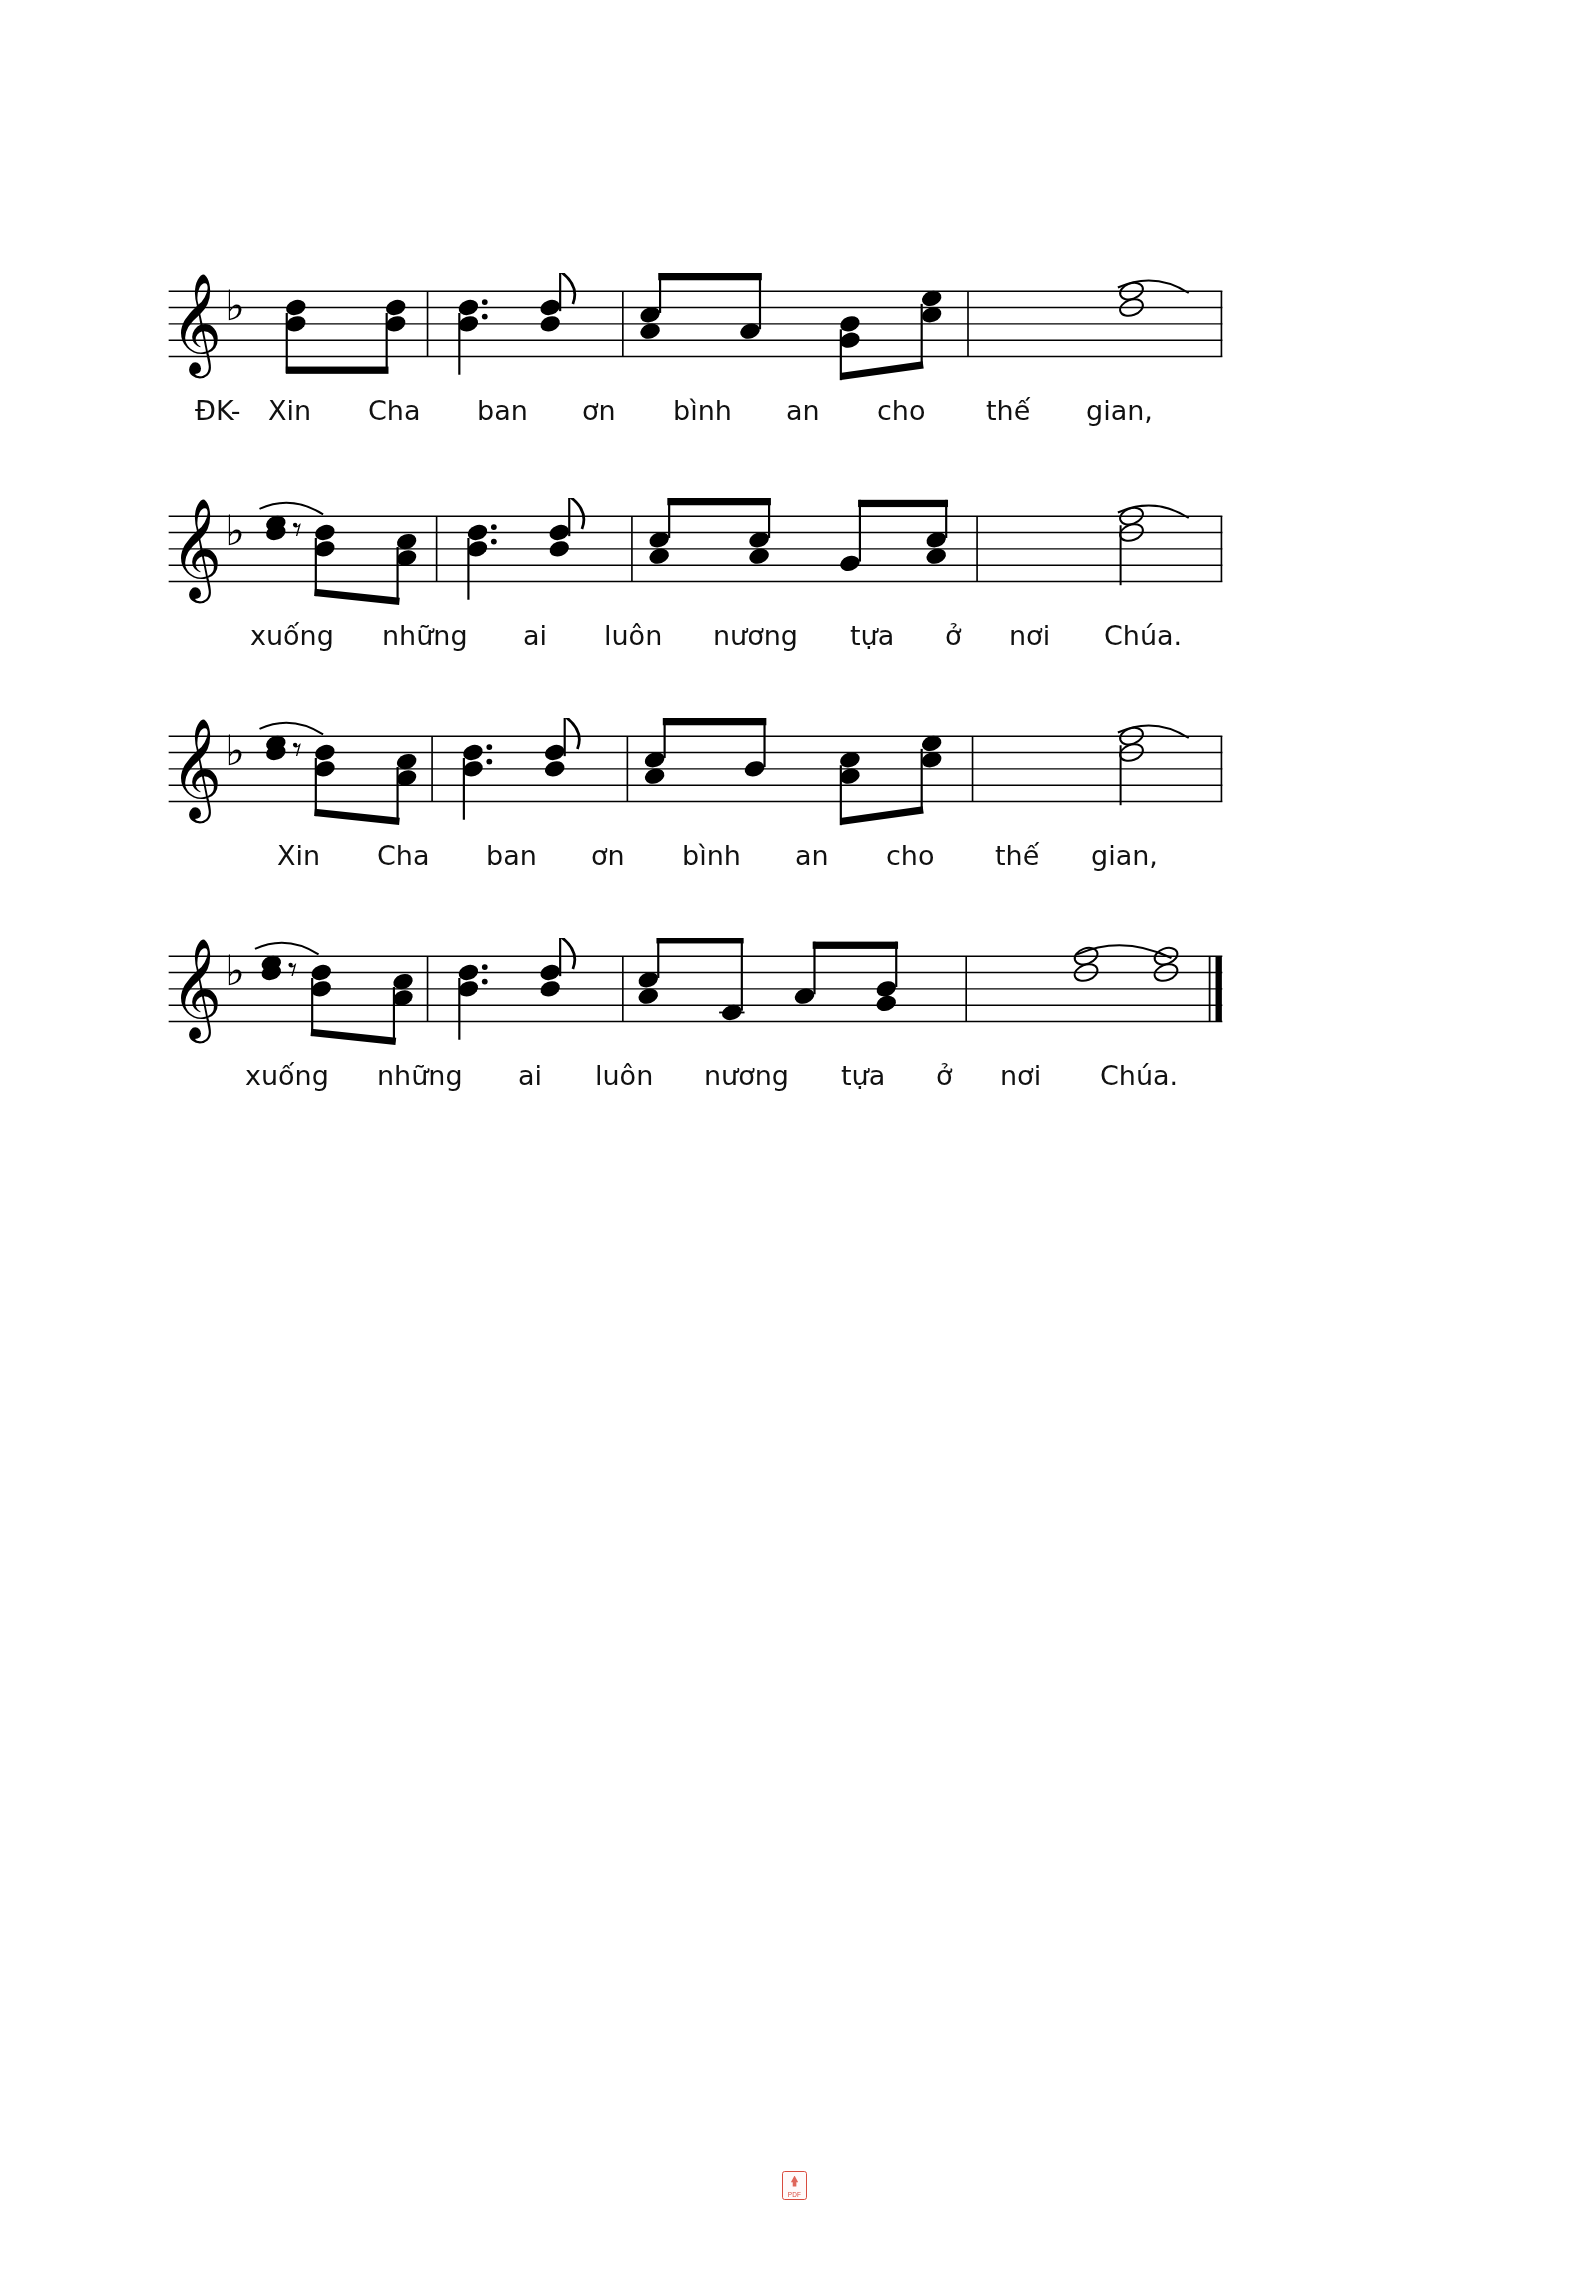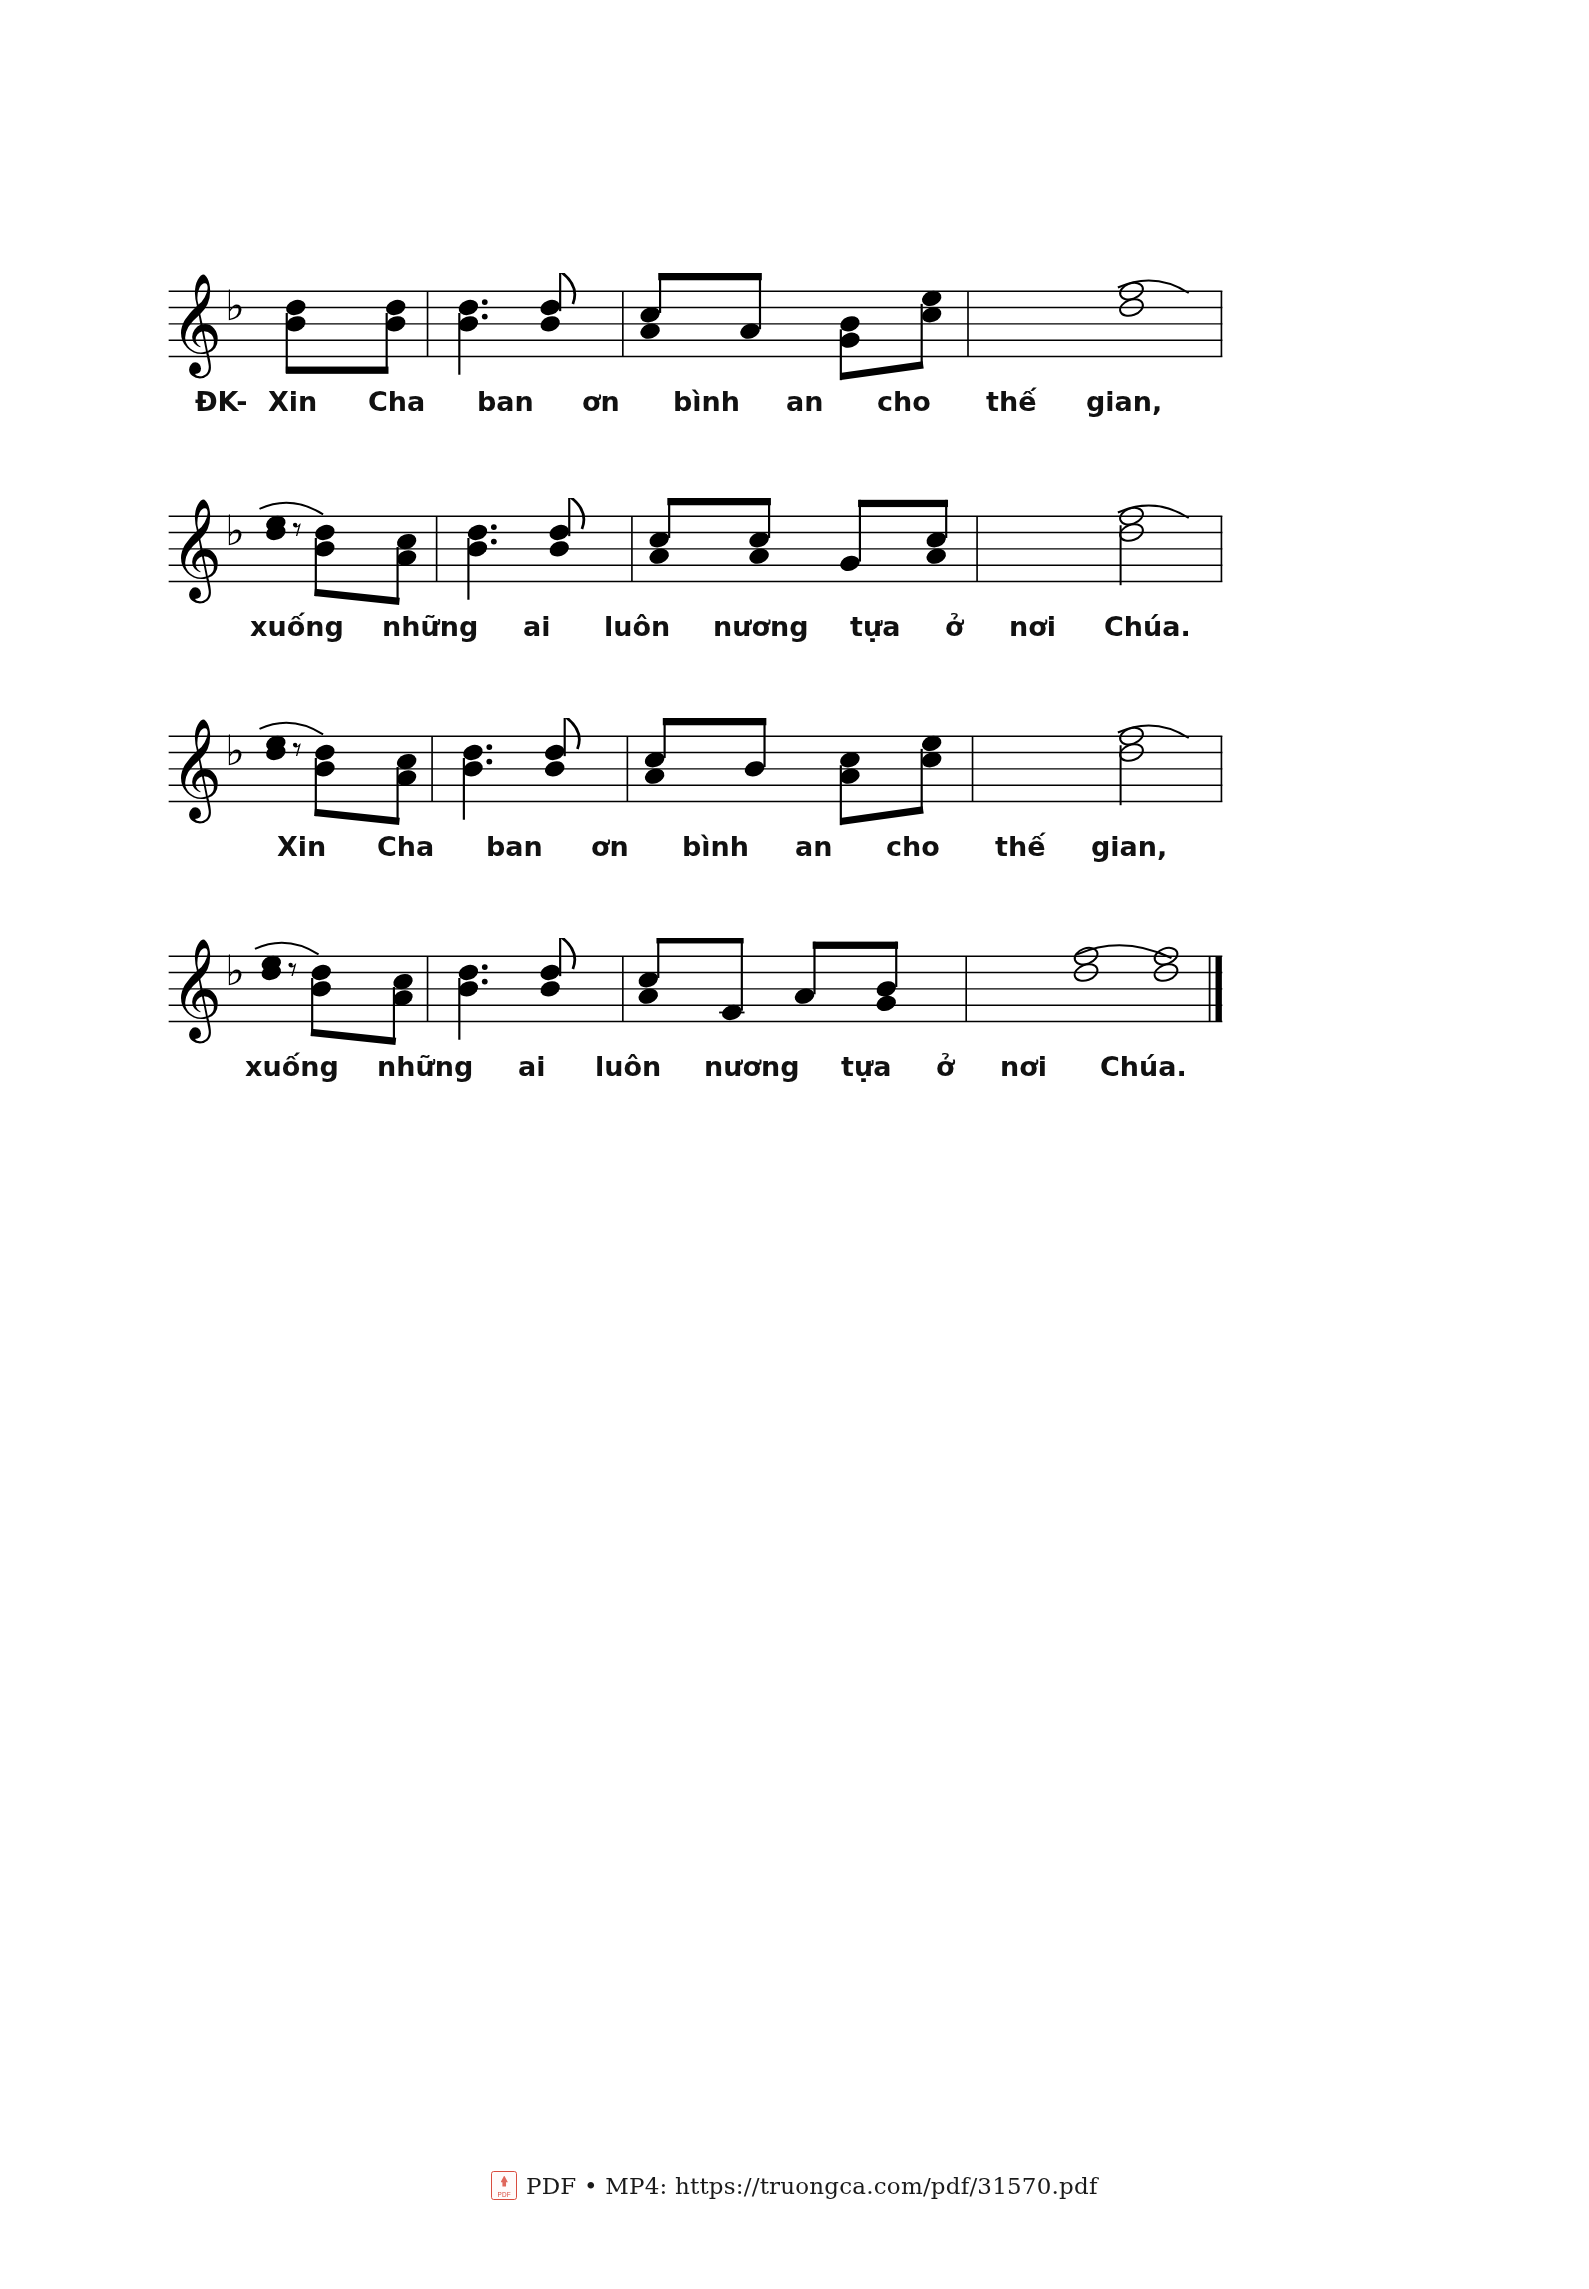--- a/index.html
+++ b/index.html
@@ -39,22 +39,21 @@
     width: 1273px;
   }
   .staff svg {
     display: block;
   }
 
   .lyrics {
     position: relative;
     height: 42px;
     width: 1273px;
-    margin-top: 2px;
-    font-weight: bold;
+    margin-top: 11px;
   }
   .lyric {
     position: absolute;
     font-size: 27px;
     line-height: 36px;
     white-space: nowrap;
     font-family: "DejaVu Sans", sans-serif;
     color: #111111;
   }
 
@@ -454,18 +453,17 @@
       <span class="lyric" style="left:673px">tựa</span>
       <span class="lyric" style="left:768px">ở</span>
       <span class="lyric" style="left:832px">nơi</span>
       <span class="lyric" style="left:932px">Chúa.</span>
     </div>
   </div>
 
   <div class="footer">
     <span class="footer-inner">
       <span class="pdf-badge"></span>
-      <span class="footer-text">PDF • MP4: https://truongca.com/pdf/31570.pdf</span>
     </span>
   </div>
 
 </div>
 
 
 </body></html>

